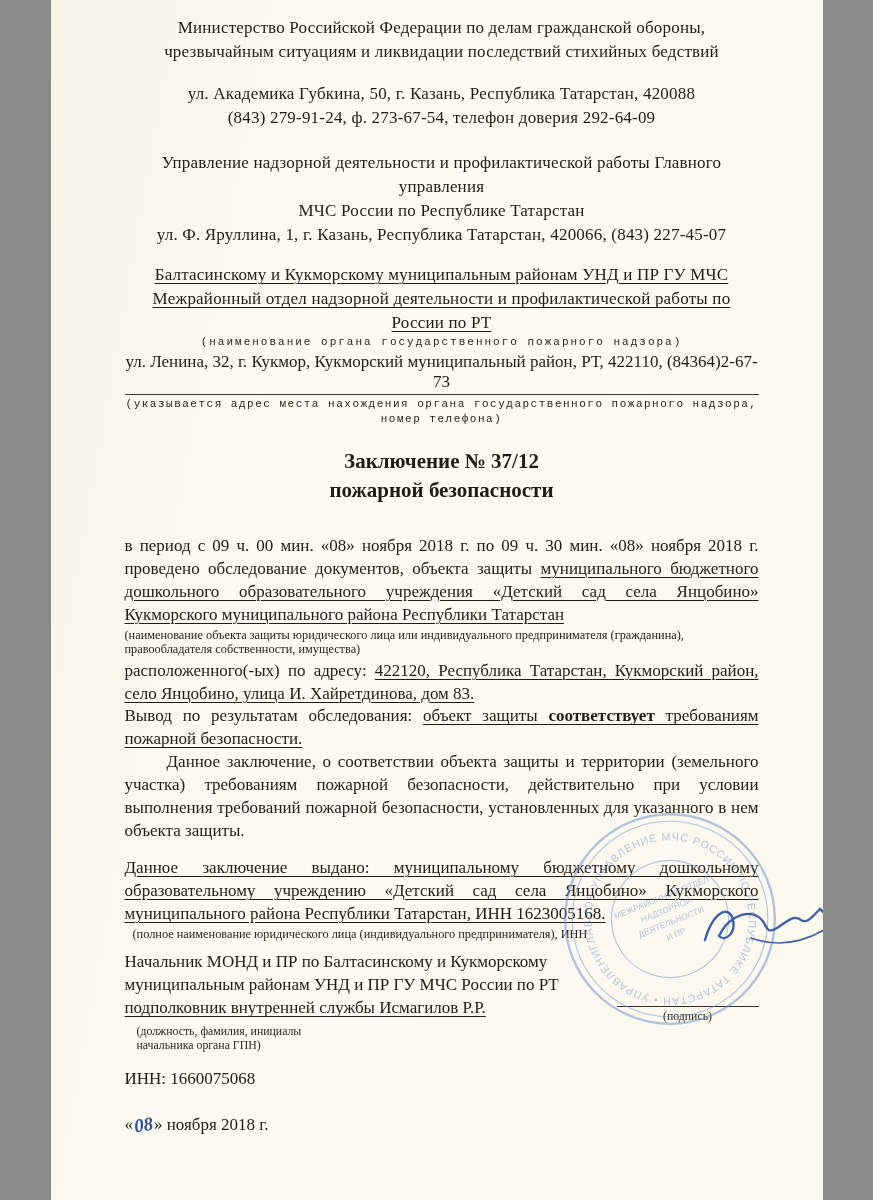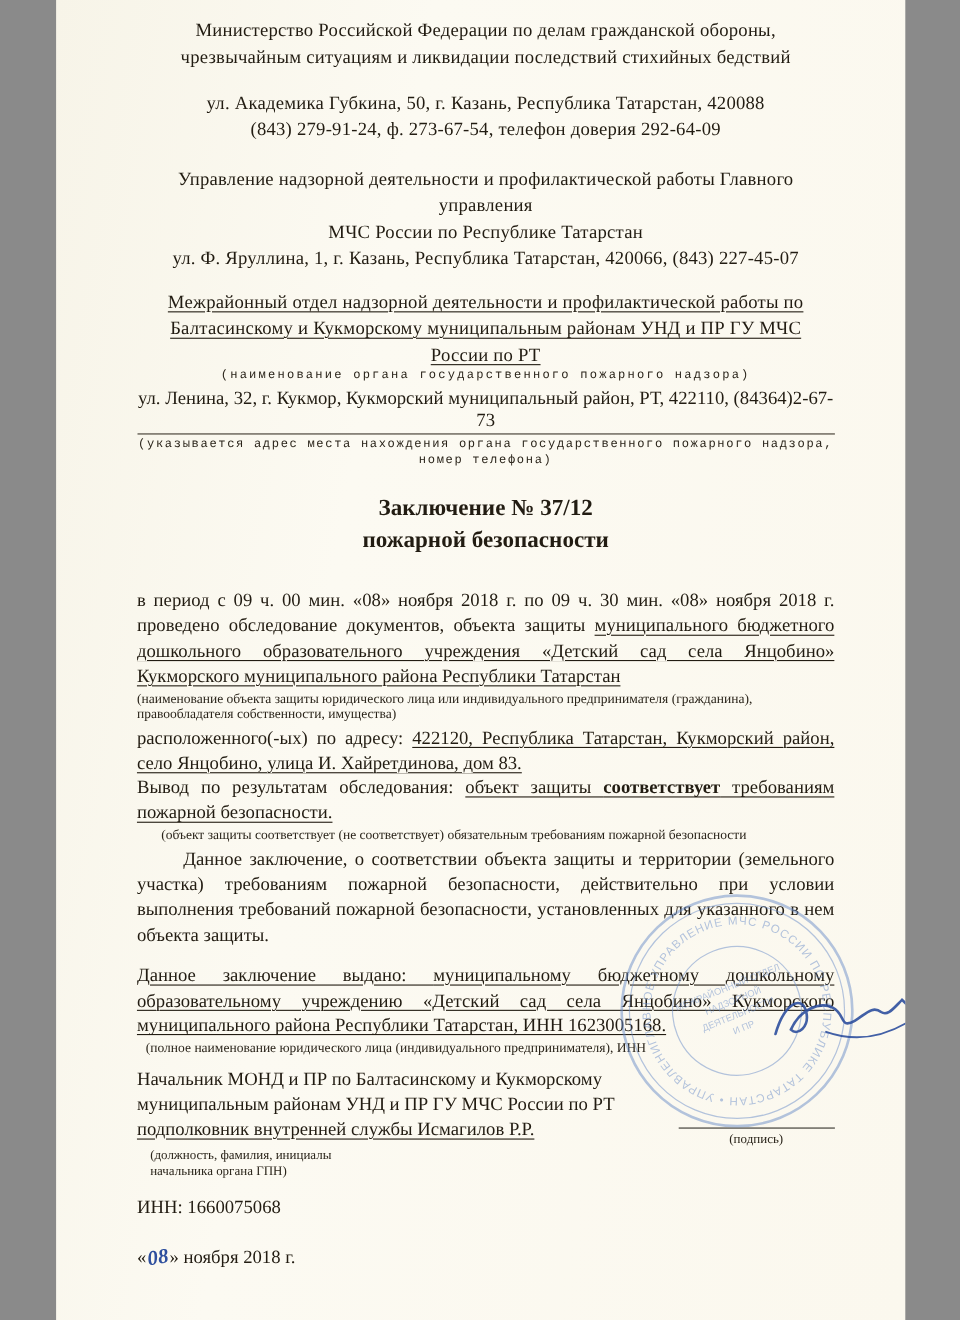--- a/index.html
+++ b/index.html
@@ -81,40 +81,39 @@
     <div>(843) 279-91-24, ф. 273-67-54, телефон доверия 292-64-09</div>
   </div>
 
   <div class="center head b3">
     <div>Управление надзорной деятельности и профилактической работы Главного управления</div>
     <div>МЧС России по Республике Татарстан</div>
     <div>ул. Ф. Яруллина, 1, г. Казань, Республика Татарстан, 420066, (843) 227-45-07</div>
   </div>
 
   <div class="b4">
+    <div class="center head u">Балтасинскому и Кукморскому муниципальным районам УНД и ПР ГУ МЧС</div>
     <div class="center head u">Межрайонный отдел надзорной деятельности и профилактической работы по</div>
-    <div class="center head u">Балтасинскому и Кукморскому муниципальным районам УНД и ПР ГУ МЧС</div>
     <div class="center head u">России по РТ</div>
     <div class="caption-mono">(наименование органа государственного пожарного надзора)</div>
     <div class="form-line">ул. Ленина, 32, г. Кукмор, Кукморский муниципальный район, РТ, 422110, (84364)2-67-73</div>
     <div class="caption-mono narrow">(указывается адрес места нахождения органа государственного пожарного надзора, номер телефона)</div>
   </div>
 
   <div class="title-block">
     <div>Заключение № 37/12</div>
     <div>пожарной безопасности</div>
   </div>
 
   <p class="body-par"><span>в период с 09 ч. 00 мин. «08» ноября 2018 г. по 09 ч. 30 мин. «08» ноября 2018 г. проведено обследование документов, объекта защиты </span><span class="u">муниципального бюджетного дошкольного образовательного учреждения «Детский сад села Янцобино» Кукморского муниципального района Республики Татарстан</span></p>
   <div class="caption-sm cap-obj">(наименование объекта защиты юридического лица или индивидуального предпринимателя (гражданина), правообладателя собственности, имущества)</div>
 
   <p class="body-par"><span>расположенного(-ых) по адресу: </span><span class="u">422120, Республика Татарстан, Кукморский район, село Янцобино, улица И. Хайретдинова, дом 83.</span></p>
 
   <p class="body-par"><span>Вывод по результатам обследования: </span><span class="u"><span>объект защиты </span><b>соответствует</b><span> требованиям пожарной безопасности.</span></span></p>
-  <div class="caption-sm cap-ind">(объект защиты соответствует (не соответствует) обязательным требованиям пожарной безопасности</div>
 
   <p class="body-par indent p-valid">Данное заключение, о соответствии объекта защиты и территории (земельного участка) требованиям пожарной безопасности, действительно при условии выполнения требований пожарной безопасности, установленных для указанного в нем объекта защиты.</p>
 
   <p class="body-par u p-issued"><span>Данное заключение выдано: </span><span>муниципальному бюджетному дошкольному образовательному учреждению «Детский сад села Янцобино» Кукморского муниципального района Республики Татарстан, ИНН 1623005168.</span></p>
   <div class="caption-sm cap-issued">(полное наименование юридического лица (индивидуального предпринимателя), ИНН</div>
 
   <div class="sign-row">
     <div class="sign-left">
       <div>Начальник МОНД и ПР по Балтасинскому и Кукморскому</div>
       <div>муниципальным районам УНД и ПР ГУ МЧС России по РТ</div>

